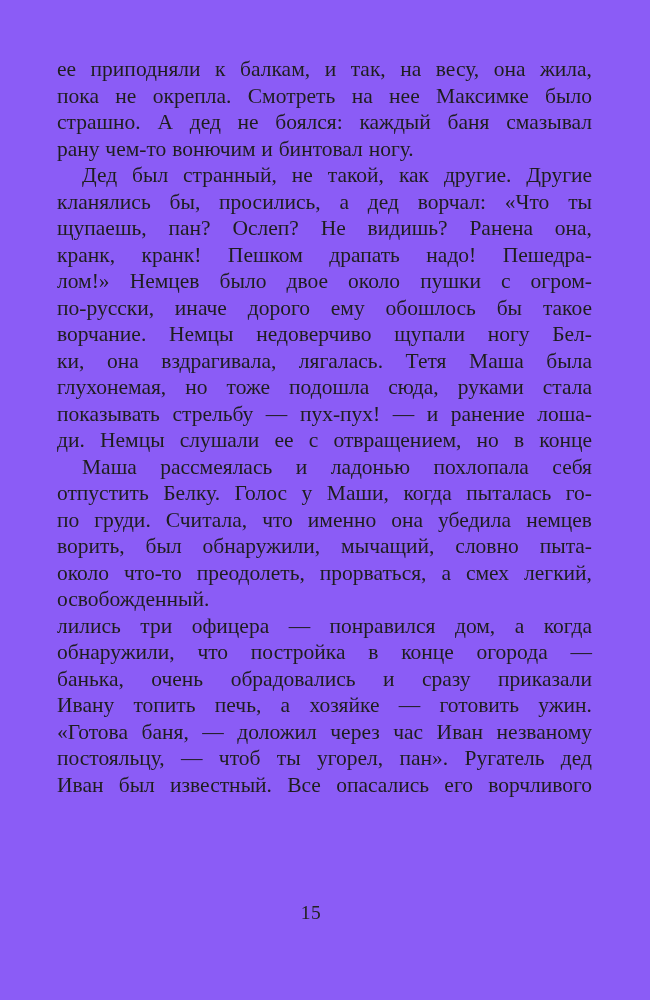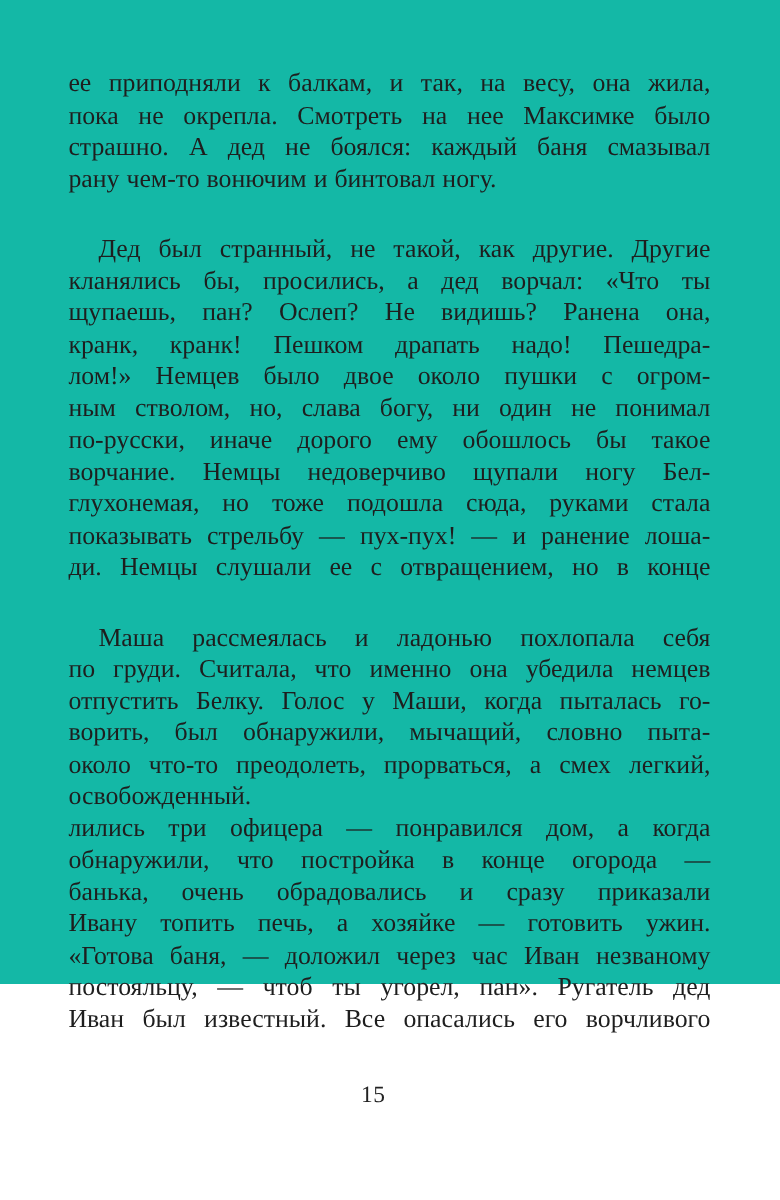--- a/index.html
+++ b/index.html
@@ -10,39 +10,38 @@
   body {
     width: 650px;
     height: 1000px;
     font-family: "Liberation Serif", "DejaVu Serif", serif;
     color: #1e1e1e;
     overflow: hidden;
   }
   .page {
     position: relative;
     width: 650px;
-    height: 820px;
+    height: 1000px;
     box-sizing: border-box;
     padding: 56px 58px 0 57px;
-    background: #14b8a6;
+    background: #8b5cf6;
   }
   .text-block {
     width: 535px;
   }
   .line {
     font-size: 21.5px;
     line-height: 26.5px;
     text-align: justify;
     text-align-last: justify;
     word-spacing: 0.02em;
     white-space: normal;
   }
   .line.indent {
     text-indent: 25px;
-    margin-top: 32px;
   }
   .line.para-end {
     text-align: right;
     text-align-last: left;
   }
   .page-number {
     position: absolute;
     top: 902px;
     left: -28px;
     right: 0;
@@ -59,29 +58,29 @@
   <div class="text-block">
       <div class="line">ее приподняли к балкам, и так, на весу, она жила,</div>
       <div class="line">пока не окрепла. Смотреть на нее Максимке было</div>
       <div class="line">страшно. А дед не боялся: каждый баня смазывал</div>
       <div class="line para-end">рану чем-то вонючим и бинтовал ногу.</div>
       <div class="line indent">Дед был странный, не такой, как другие. Другие</div>
       <div class="line">кланялись бы, просились, а дед ворчал: «Что ты</div>
       <div class="line">щупаешь, пан? Ослеп? Не видишь? Ранена она,</div>
       <div class="line">кранк, кранк! Пешком драпать надо! Пешедра-</div>
       <div class="line">лом!» Немцев было двое около пушки с огром-</div>
-      <div class="line">ным стволом, но, слава богу, ни один не понимал</div>
       <div class="line">по-русски, иначе дорого ему обошлось бы такое</div>
       <div class="line">ворчание. Немцы недоверчиво щупали ногу Бел-</div>
+      <div class="line">ки, она вздрагивала, лягалась. Тетя Маша была</div>
       <div class="line">глухонемая, но тоже подошла сюда, руками стала</div>
       <div class="line">показывать стрельбу — пух-пух! — и ранение лоша-</div>
       <div class="line">ди. Немцы слушали ее с отвращением, но в конце</div>
       <div class="line indent">Маша рассмеялась и ладонью похлопала себя</div>
+      <div class="line">отпустить Белку. Голос у Маши, когда пыталась го-</div>
       <div class="line">по груди. Считала, что именно она убедила немцев</div>
-      <div class="line">отпустить Белку. Голос у Маши, когда пыталась го-</div>
       <div class="line">ворить, был обнаружили, мычащий, словно пыта-</div>
       <div class="line">около что-то преодолеть, прорваться, а смех легкий,</div>
       <div class="line para-end">освобожденный.</div>
       <div class="line">лились три офицера — понравился дом, а когда</div>
       <div class="line">обнаружили, что постройка в конце огорода —</div>
       <div class="line">банька, очень обрадовались и сразу приказали</div>
       <div class="line">Ивану топить печь, а хозяйке — готовить ужин.</div>
       <div class="line">«Готова баня, — доложил через час Иван незваному</div>
       <div class="line">постояльцу, — чтоб ты угорел, пан». Ругатель дед</div>
       <div class="line">Иван был известный. Все опасались его ворчливого</div>

